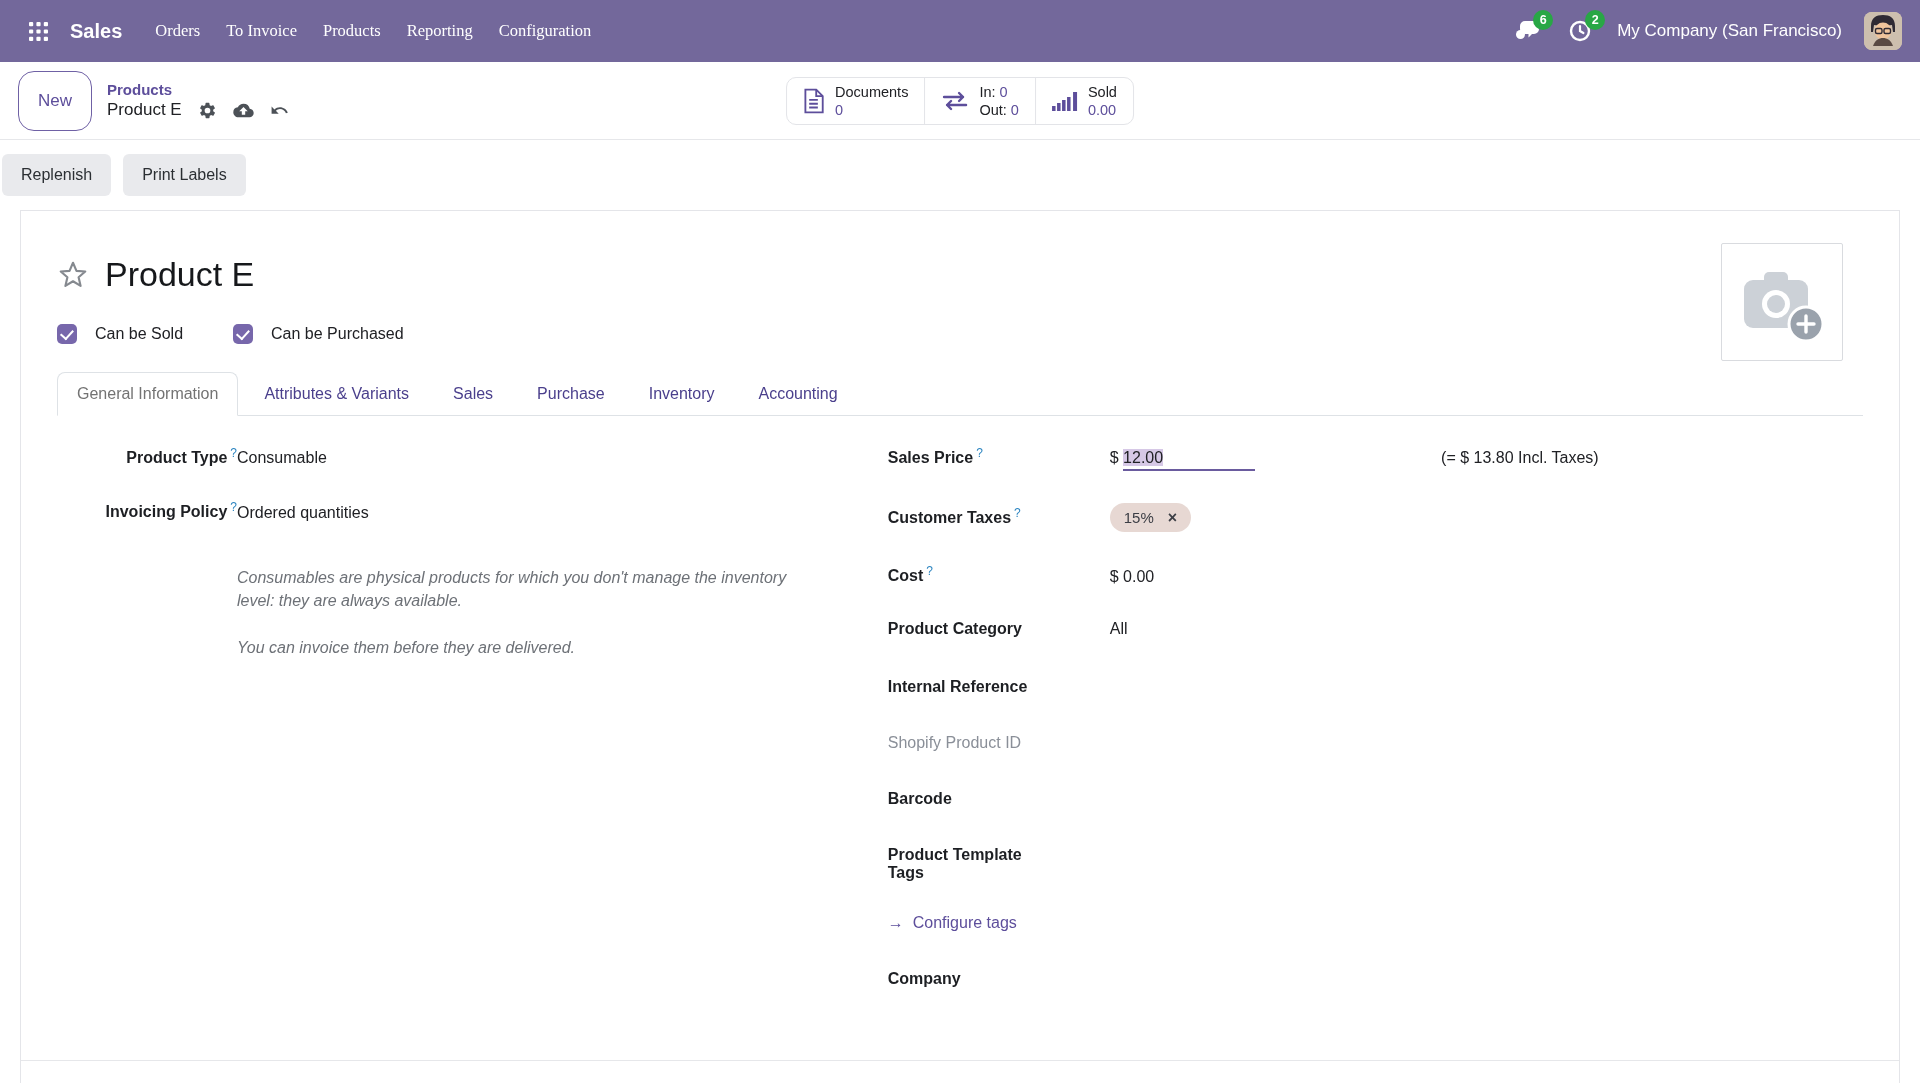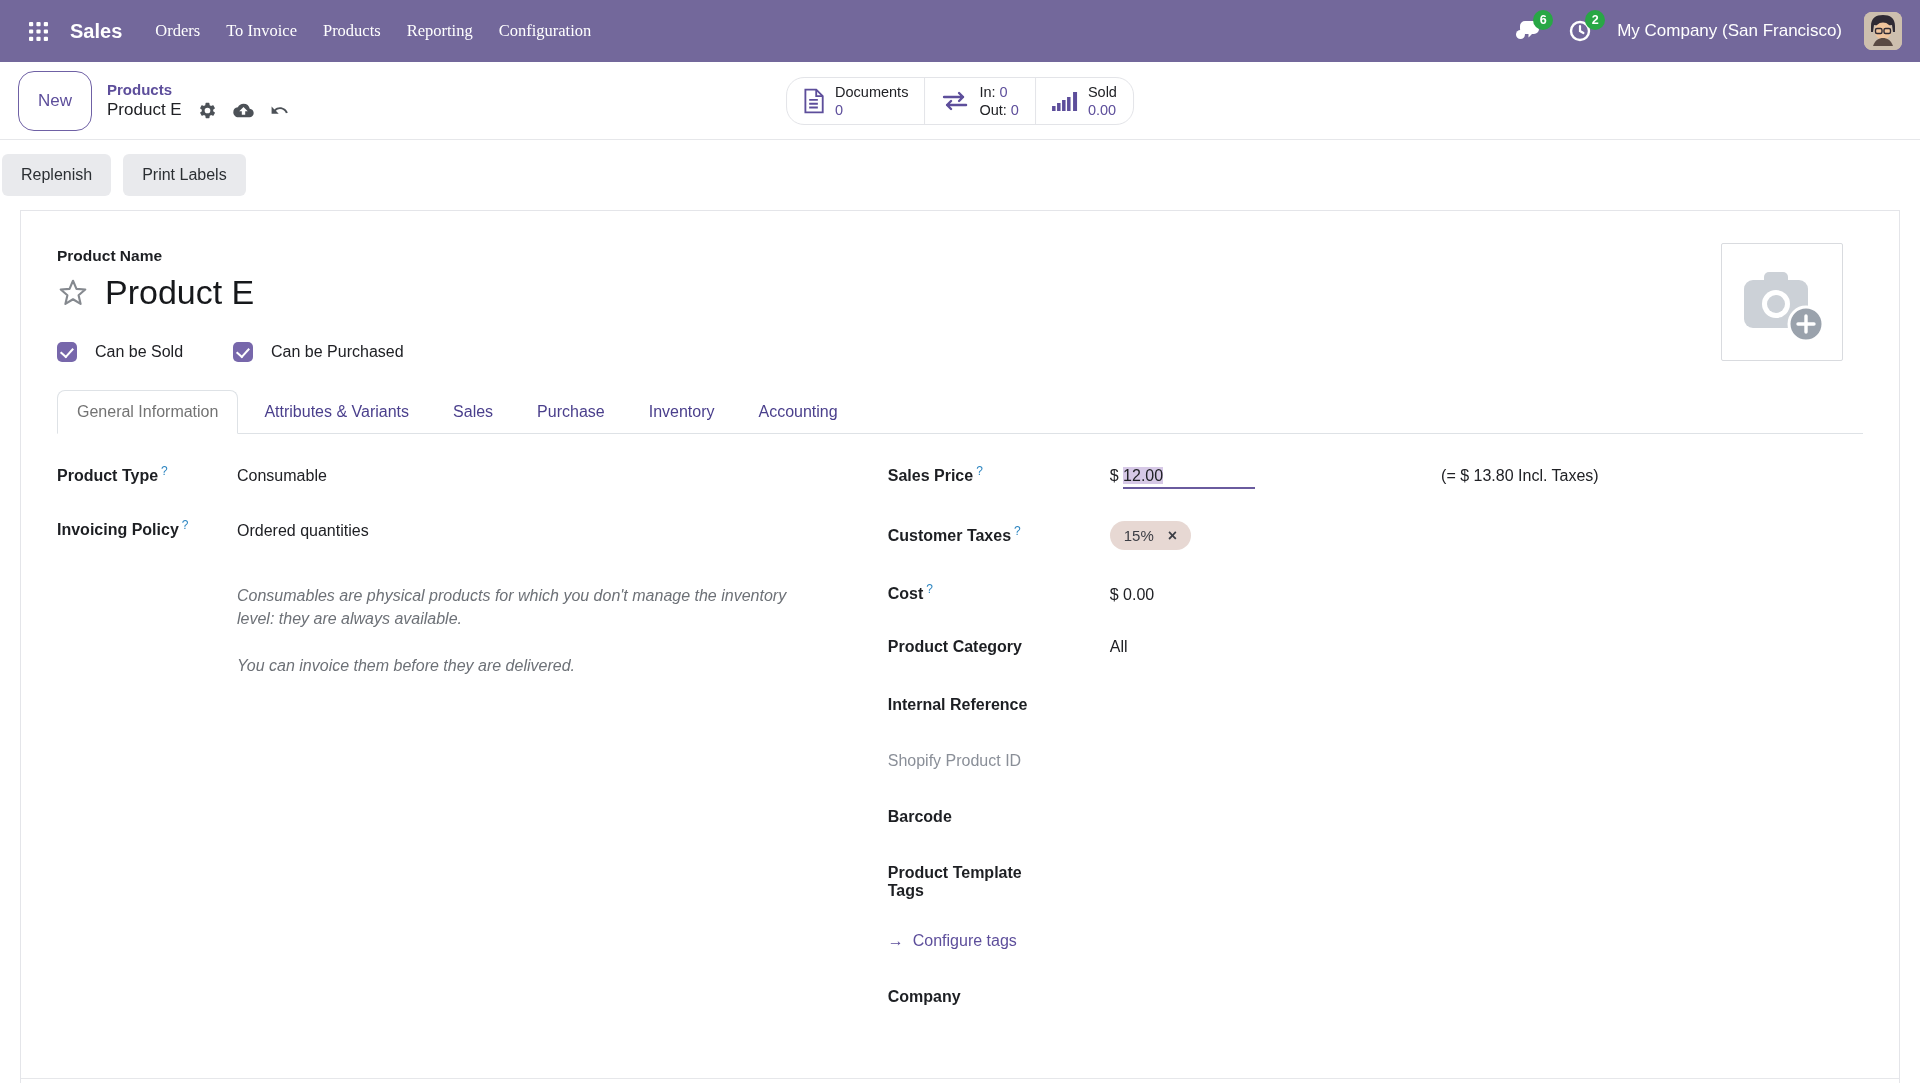--- a/index.html
+++ b/index.html
@@ -32,21 +32,21 @@
   .btn-new { height:60px; padding:0 19px; border:1px solid #6f61a5; border-radius:16px;
     background:#fff; color:#5d4e9b; font-size:17px; cursor:pointer; font-family:inherit; }
   .breadcrumbs { margin-left:15px; display:flex; flex-direction:column; gap:2px; }
   .bc-parent { color:#5d4e9b; font-size:15px; font-weight:600; text-decoration:none; cursor:pointer; }
   .bc-row { display:flex; align-items:center; gap:16px; }
   .bc-current { font-size:17px; color:#202125; }
   .bc-icon-btn { background:none; border:none; color:#4c5157; cursor:pointer; display:flex;
     align-items:center; padding:0; }
 
   .stat-group { position:absolute; left:50%; top:15px; transform:translateX(-50%);
-    display:flex; border:1px solid #e3e4e8; border-radius:18px; height:48px; background:#fff; }
+    display:flex; border:1px solid #e3e4e8; border-radius:10px; height:48px; background:#fff; }
   .stat-cell { display:flex; align-items:center; gap:10px; padding:0 16px; cursor:pointer; }
   .stat-cell + .stat-cell { border-left:1px solid #e3e4e8; }
   .stat-txt { display:flex; flex-direction:column; line-height:1.25; font-size:14.5px; }
   .stat-label { color:#202125; }
   .stat-value { color:#5d4e9b; }
   .stat-icon { color:#5d4e9b; display:flex; }
 
   
   .action-row { padding:14px 2px; display:flex; gap:12px; background:#fff; }
   .btn-sec { height:42px; padding:0 19px; background:#e9eaed; border:none; border-radius:6px;
@@ -74,21 +74,21 @@
 
   .tabs { display:flex; align-items:flex-end; margin-top:28px; border-bottom:1px solid #dee2e6; }
   .tab { font-size:16px; color:#4a3f8c; padding:12px 0; margin:0 22px; cursor:pointer; white-space:nowrap; }
   .tab.active { color:#737373; border:1px solid #dee2e6; border-bottom:1px solid #fff;
     border-radius:8px 8px 0 0; padding:12px 19px; margin:0 4px -1px 0; background:#fff; }
 
   .fields { display:flex; margin-top:30px; }
   .col-left { width:46%; }
   .col-right { flex:1; }
 
-  .frow { display:flex; margin-bottom:33px; align-items:baseline; }
+  .frow { display:flex; margin-bottom:33px; align-items:baseline;text-align:right; }
   .frow .lbl { width:180px; flex:0 0 180px; font-size:16px; font-weight:600; color:#1d1f23; }
   .frow .val { font-size:16px; color:#202125; cursor:text; }
   sup.help { color:#2e86c1; font-size:12px; margin-left:3px; font-weight:400; cursor:default; }
 
   .help-text { margin:44px 0 0 180px; max-width:570px; color:#6d7177; font-style:italic;
     font-size:16px; line-height:1.45; }
   .help-text + .help-text { margin-top:24px; }
 
   .grow { display:grid; grid-template-columns:222px 1fr; margin-bottom:32px; align-items:baseline; }
   .grow .lbl { font-size:16px; font-weight:600; color:#1d1f23; }
@@ -257,21 +257,20 @@
     <svg width="104" height="96" viewBox="0 0 104 96">
       <rect x="14" y="26" width="64" height="48" rx="9" fill="#ccd1d7"></rect>
       <rect x="34" y="18" width="24" height="14" rx="5" fill="#ccd1d7"></rect>
       <circle cx="46" cy="50" r="14" fill="#ffffff"></circle>
       <circle cx="46" cy="50" r="9" fill="#ccd1d7"></circle>
       <circle cx="76" cy="70" r="17" fill="#9aa2ac" stroke="#ffffff" stroke-width="3"></circle>
       <path d="M76 62v16M68 70h16" stroke="#ffffff" stroke-width="3.4" stroke-linecap="round"></path>
     </svg>
   </div>
 
-  <div class="name-label">Product Name</div>
   <div class="title-row">
     <button class="star-btn">
       <svg width="32" height="32" viewBox="0 0 24 24">
         <path d="M12 2.8l2.6 6.1 6.6.5-5 4.3 1.5 6.5L12 16.7l-5.7 3.5 1.5-6.5-5-4.3 6.6-.5z" fill="none" stroke="currentColor" stroke-width="1.6" stroke-linejoin="round"></path>
       </svg>
     </button>
     <h1 class="prod-title">Product E</h1>
   </div>
 
   <div class="checks">

